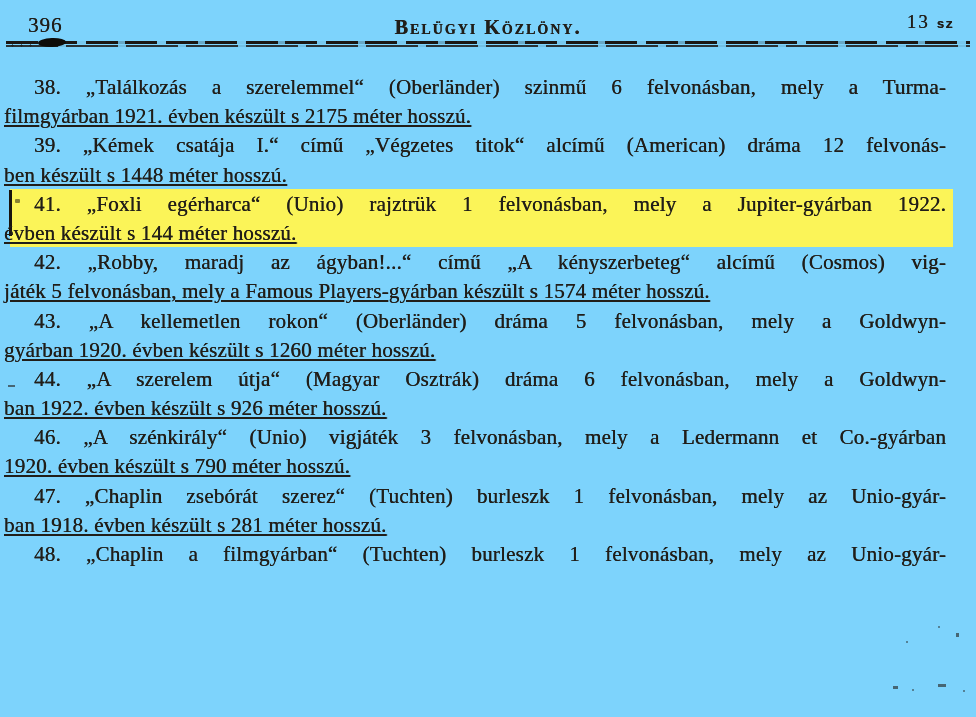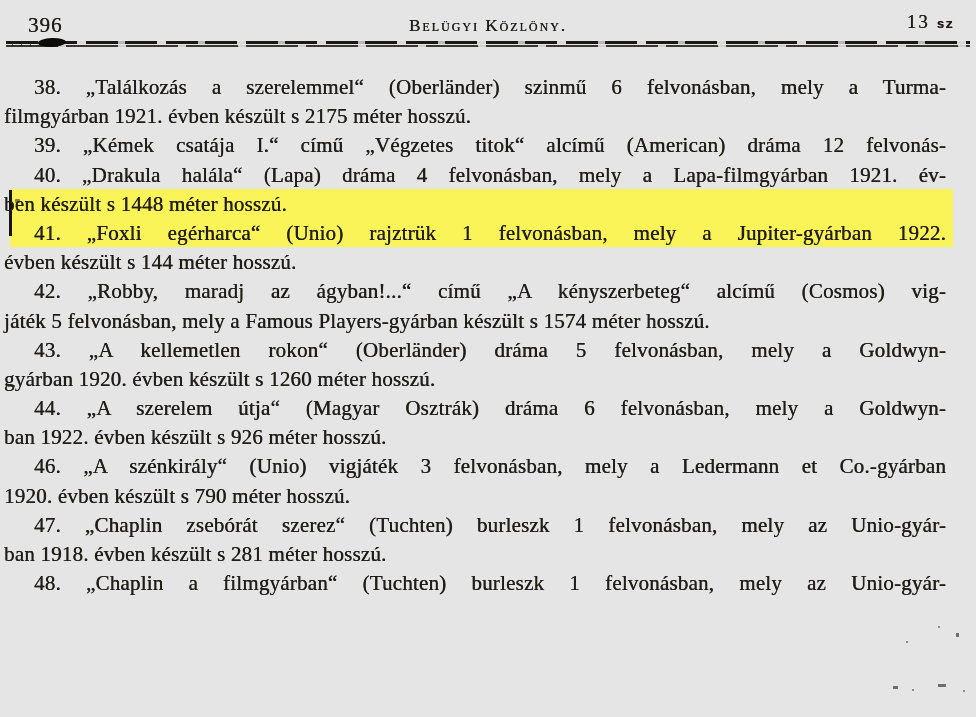--- a/index.html
+++ b/index.html
@@ -1,34 +1,34 @@
 <!DOCTYPE html>
 <html><head>
 <meta charset="utf-8">
 <style>
   html, body { margin:0; padding:0; }
   body { width:976px; height:717px; overflow:hidden; }
   .page {
     position:relative; width:976px; height:717px;
-    background:#e5e5e5;
+    background:#7dd3fc;
     font-family:"Liberation Serif", "DejaVu Serif", serif;
     color:#211e19;
   }
 
   
   .hdr-pagenum {
     position:absolute; top:13px; left:28px;
     font-size:21px; letter-spacing:1px;
     text-shadow:0.3px 0 0 currentColor;
   }
   .hdr-title {
     position:absolute; top:16px; left:0; width:100%;
     text-align:center;
-    font-variant:small-caps; font-weight:normal;
-    font-size:17px; letter-spacing:2px;
+    font-variant:small-caps; font-weight:bold;
+    font-size:20px; letter-spacing:2px;
     text-shadow:0.3px 0 0 currentColor;
   }
   .hdr-issue {
     position:absolute; top:11px; right:22px;
     font-size:19px; letter-spacing:2px;
     text-shadow:0.3px 0 0 currentColor;
   }
   .hdr-issue .small { font-size:13px; font-weight:bold; letter-spacing:1px;font-family:Liberation Mono, monospace; }
 
   
@@ -55,21 +55,21 @@
   .body-text { position:absolute; top:73px; left:0; width:976px; }
   .ln {
     position:relative; z-index:1;
     height:29.2px; line-height:29.2px;
     padding-left:4px; padding-right:30px;
     font-size:21px; letter-spacing:0.2px;
     text-shadow:0.35px 0 0 currentColor;
     text-align:justify; text-align-last:justify;
   }
   .ln.first { text-indent:30px; }
-  .ln.last  { text-align:left; text-align-last:left; }
+  .ln.last  { text-align:left; text-align-last:left;text-decoration:underline; }
 
   
   .hl-rect {
     position:absolute; z-index:0;
     left:10px; top:189px; width:943px; height:58px;
     background:#fbf458;
   }
   .hl-edge {
     position:absolute; z-index:1;
     left:9px; top:190px; width:3px; height:46px;
@@ -105,21 +105,20 @@
   <div class="hdr-rule-dots"></div>
 
   <div class="hl-rect"></div>
   <div class="hl-edge"></div>
   <div class="hl-speck"></div>
 
   <div class="body-text">
     <div class="ln first">38. „Találkozás a szerelemmel“ (Oberländer) szinmű 6 felvonásban, mely a Turma-</div>
     <div class="ln last">filmgyárban 1921. évben készült s 2175 méter hosszú.</div>
     <div class="ln first">39. „Kémek csatája I.“ című „Végzetes titok“ alcímű (American) dráma 12 felvonás-</div>
-    <div class="ln first">40. „Drakula halála“ (Lapa) dráma 4 felvonásban, mely a Lapa-filmgyárban 1921. év-</div>
     <div class="ln last">ben készült s 1448 méter hosszú.</div>
     <div class="ln first">41. „Foxli egérharca“ (Unio) rajztrük 1 felvonásban, mely a Jupiter-gyárban 1922.</div>
     <div class="ln last">évben készült s 144 méter hosszú.</div>
     <div class="ln first">42. „Robby, maradj az ágyban!...“ című „A kényszerbeteg“ alcímű (Cosmos) vig-</div>
     <div class="ln last">játék 5 felvonásban, mely a Famous Players-gyárban készült s 1574 méter hosszú.</div>
     <div class="ln first">43. „A kellemetlen rokon“ (Oberländer) dráma 5 felvonásban, mely a Goldwyn-</div>
     <div class="ln last">gyárban 1920. évben készült s 1260 méter hosszú.</div>
     <div class="ln first">44. „A szerelem útja“ (Magyar Osztrák) dráma 6 felvonásban, mely a Goldwyn-</div>
     <div class="ln last">ban 1922. évben készült s 926 méter hosszú.</div>
     <div class="ln first">46. „A szénkirály“ (Unio) vigjáték 3 felvonásban, mely a Ledermann et Co.-gyárban</div>

